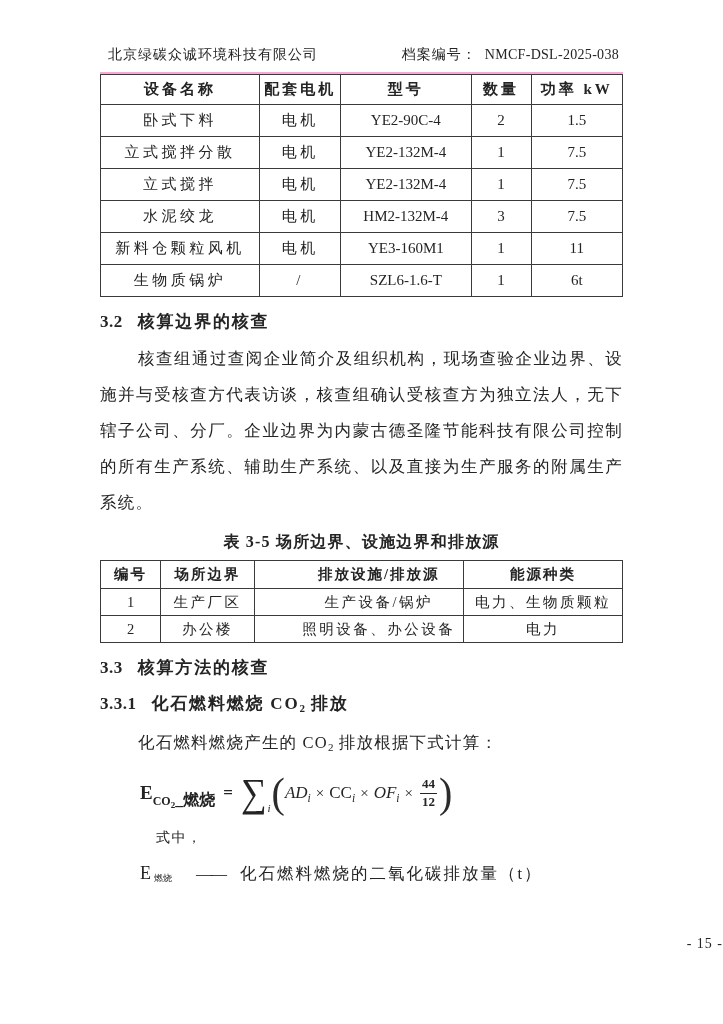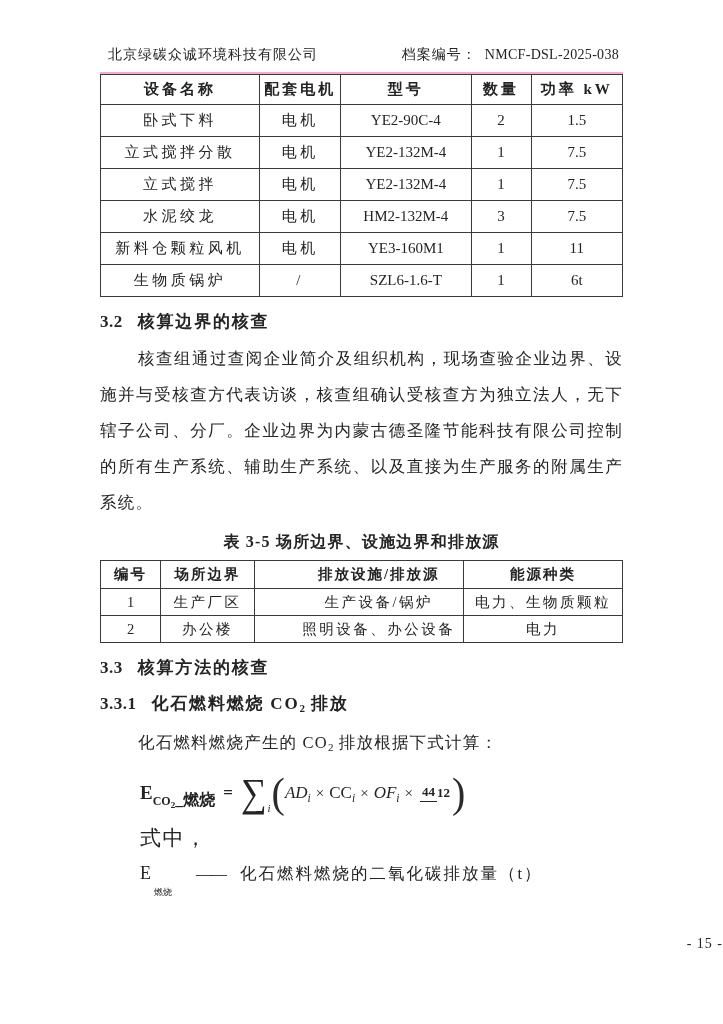--- a/index.html
+++ b/index.html
@@ -74,28 +74,28 @@
   .f-lhs-sub .s2 { font-size:9px; position:relative; top:3px; }
   .f-lhs-sub .cjk { font-size:16px; }
   .f-eq { font-weight:bold; margin:0 8px; }
   .f-sigma { font-size:36px; line-height:0; transform:scaleY(1.1); display:inline-block; }
   .f-sigma-sub { font-style:italic; font-size:11px; position:relative; top:15px; left:1px; margin-right:2px; }
   .f-paren { font-size:40px; font-weight:300; line-height:0; display:inline-block; transform:scaleY(1.05); color:#2b2b2b; }
   .f-var { font-style:italic; font-weight:500; }
   .f-rom { font-style:normal; }
   .f-sub { font-style:italic; font-size:11.5px; position:relative; top:5px; }
   .f-times { margin:0 5px; font-size:15px; }
-  .f-frac { display:inline-flex; flex-direction:row; align-items:center; font-size:13px; font-weight:bold; line-height:1.25; margin:0 2px; }
+  .f-frac { display:inline-flex; flex-direction:column; align-items:center; font-size:13px; font-weight:bold; line-height:1.25; margin:0 2px; }
   .f-frac .fnum { border-bottom:1.4px solid #242424; padding:0 2px; }
 
-  .where { margin:6px 0 0 40px; font-size:21px; letter-spacing:1.5px; line-height:26px; }
+  .where { margin:6px 0 0 56px; font-size:14px; letter-spacing:1.5px; line-height:26px; }
 
   .definition { display:flex; align-items:baseline; margin:12px 0 0 40px; font-size:16.5px; white-space:nowrap; }
   .def-e { font-size:18px; }
-  .def-sub { font-size:9px; margin-left:3px; position:relative; top:16px; }
+  .def-sub { font-size:9px; margin-left:3px; position:relative; top:2px; }
   .def-dash { margin:0 15px 0 24px; letter-spacing:-2px; }
   .def-text { letter-spacing:2px; }
 
   
   .footer { position:absolute; left:0; right:0; bottom:72px; text-align:right; font-size:14px; letter-spacing:1px; }
 </style>
 </head>
 <body>
 
 <div class="page">

